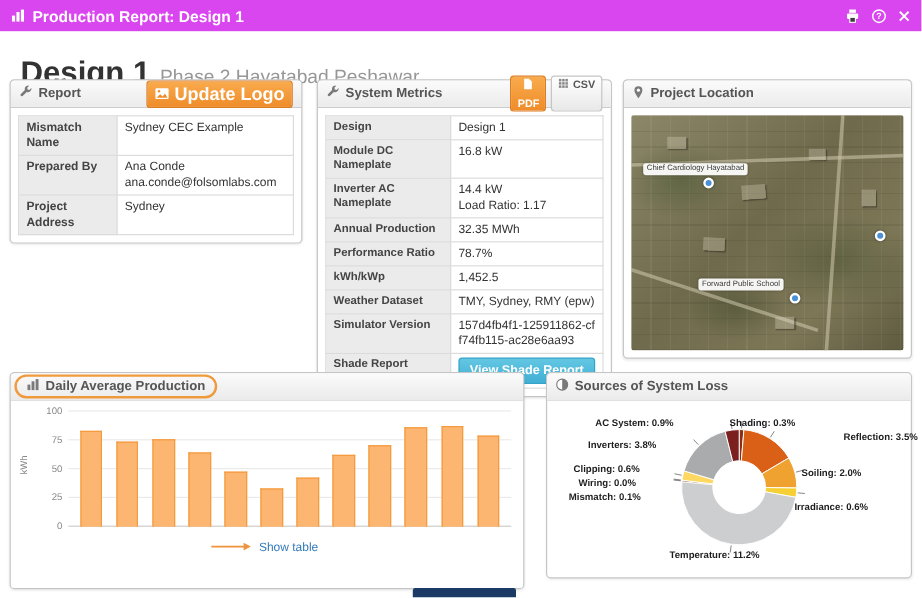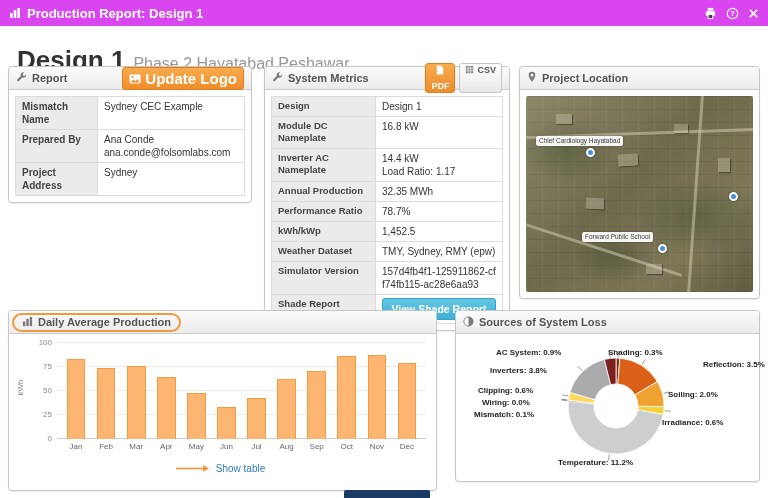--- a/index.html
+++ b/index.html
@@ -366,34 +366,20 @@
             <div class="bar-slot">
               <div class="bar" style="height: 84.48px; background: rgb(252, 182, 113); border-color: rgb(244, 154, 63);"></div>
             </div>
             <div class="bar-slot">
               <div class="bar" style="height: 75.84px; background: rgb(252, 182, 113); border-color: rgb(244, 154, 63);"></div>
             </div>
           </div>
       </div>
       <div></div>
         <div></div>
-      <div class="months" id="months">
-          <div class="month">Jan</div>
-          <div class="month">Feb</div>
-          <div class="month">Mar</div>
-          <div class="month">Apr</div>
-          <div class="month">May</div>
-          <div class="month">Jun</div>
-          <div class="month">Jul</div>
-          <div class="month">Aug</div>
-          <div class="month">Sep</div>
-          <div class="month">Oct</div>
-          <div class="month">Nov</div>
-          <div class="month">Dec</div>
-        </div>
     </div>
     <div class="show-table">
       <span>
         <svg width="34" height="9" viewBox="0 0 34 9">
             <line x1="0" y1="4.5" x2="28" y2="4.5" stroke="#f0943c" stroke-width="1.6"></line>
             <path d="M27 1.2 33 4.5 27 7.8z" fill="#f0943c"></path>
           </svg>
       </span>
       <a>Show table</a>
     </div>

